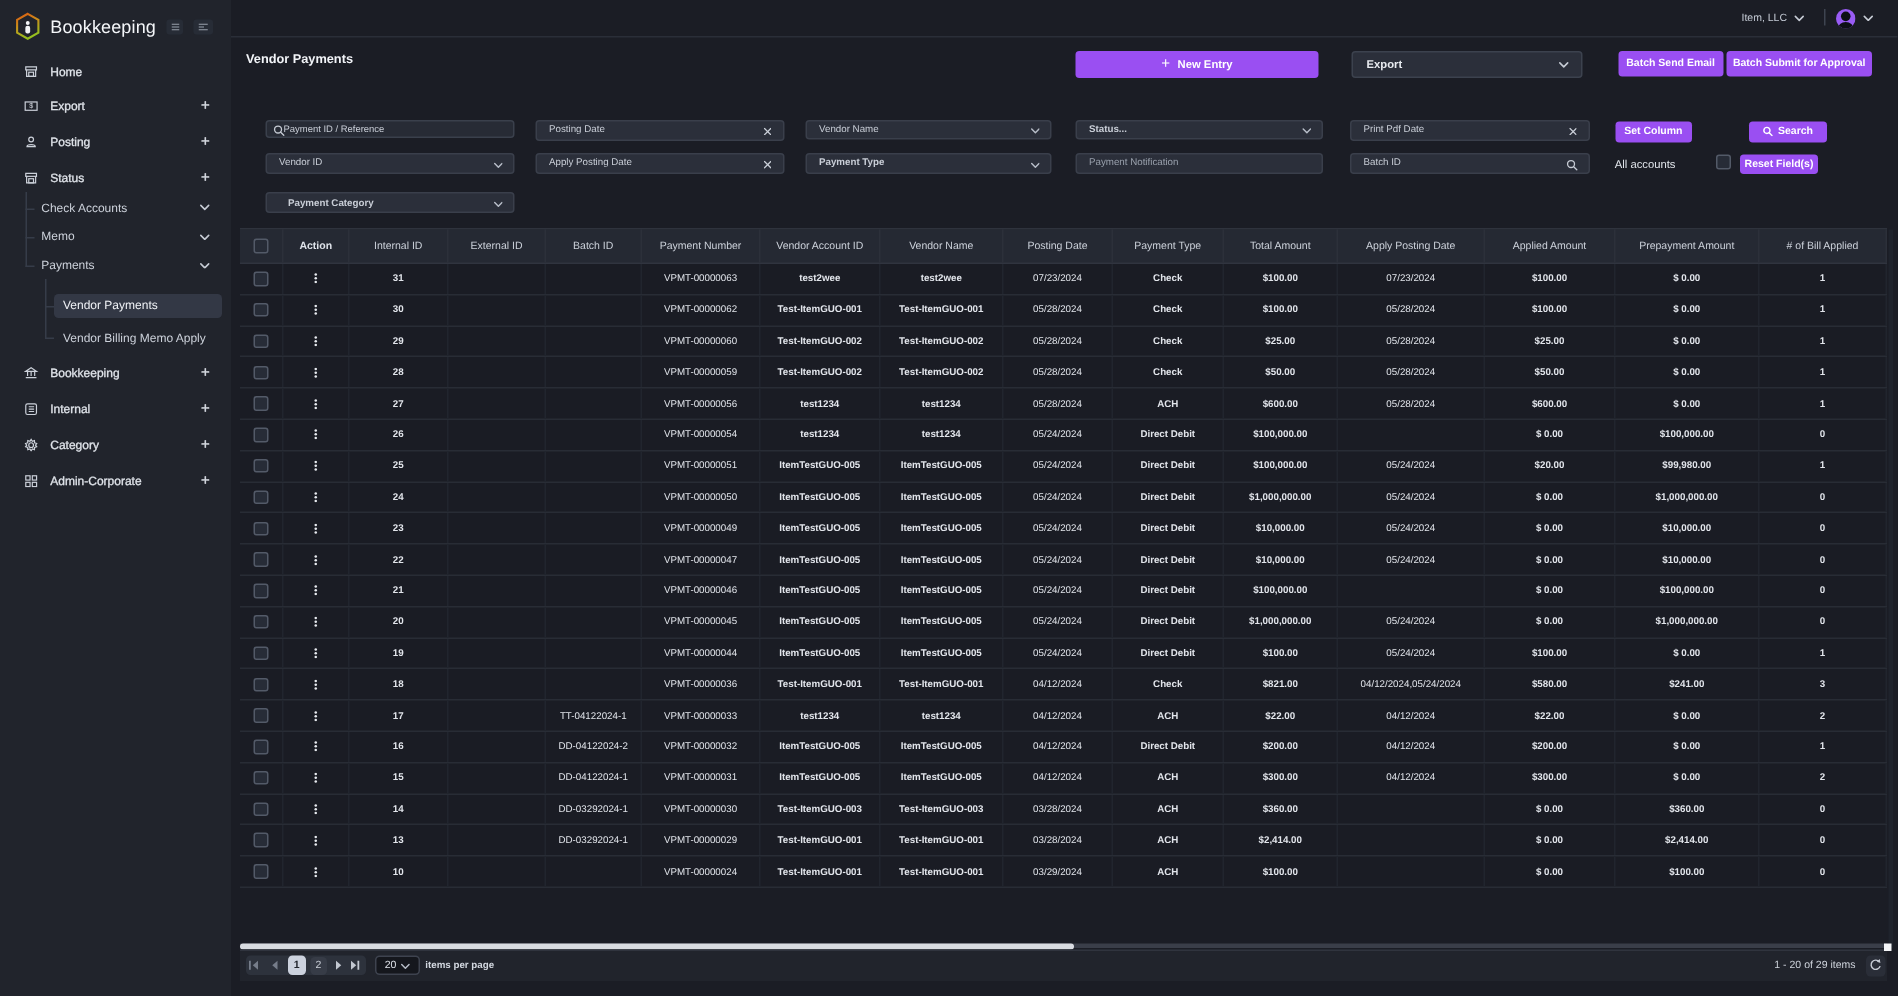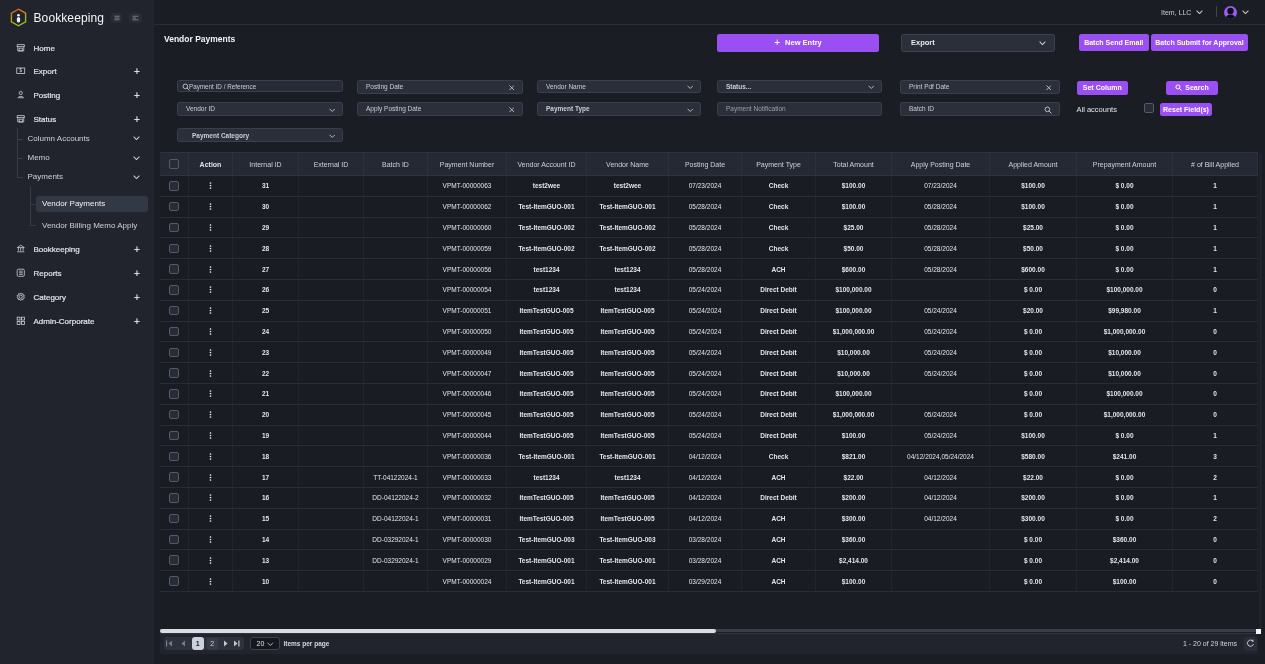--- a/index.html
+++ b/index.html
@@ -131,21 +131,21 @@
 </div>
 <div class="menu-item" style="top:262.5px">
 <span class="abs" style="left:16px;top:50%;transform:translateY(-50%);height:10px">
       <svg width="9.5" height="9.5" viewBox="0 0 12 12" fill="none" stroke="#ccd1da" stroke-width="1">
         <rect x="1.5" y="1.5" width="9" height="9" rx="1.5"></rect>
         <line x1="4" y1="4" x2="8.5" y2="4"></line>
         <line x1="4" y1="6" x2="8.5" y2="6"></line>
         <line x1="4" y1="8" x2="8.5" y2="8"></line>
       </svg>
     </span>
-<span class="txt">Reports</span>
+<span class="txt">Internal</span>
 <span class="plus">+</span>
 </div>
 <div class="menu-item" style="top:286.5px">
 <span class="abs" style="left:16px;top:50%;transform:translateY(-50%);height:10px">
       <svg width="9.5" height="9.5" viewBox="0 0 12 12" fill="none" stroke="#ccd1da" stroke-width="1">
         <circle cx="6" cy="6" r="2"></circle>
         <path d="M6 1.2 L7 2.7 L8.8 2.2 L8.9 4 L10.7 4.6 L9.7 6 L10.7 7.4 L8.9 8 L8.8 9.8 L7 9.3 L6 10.8 L5 9.3 L3.2 9.8 L3.1 8 L1.3 7.4 L2.3 6 L1.3 4.6 L3.1 4 L3.2 2.2 L5 2.7 Z"></path>
       </svg>
     </span>
 <span class="txt">Category</span>
@@ -156,21 +156,21 @@
       <svg width="9.5" height="9.5" viewBox="0 0 12 12" fill="none" stroke="#ccd1da" stroke-width="1">
         <rect x="1.5" y="1.5" width="3.6" height="3.6"></rect>
         <rect x="7" y="1.5" width="3.6" height="3.6"></rect>
         <rect x="1.5" y="7" width="3.6" height="3.6"></rect>
         <rect x="7" y="7" width="3.6" height="3.6"></rect>
       </svg>
     </span>
 <span class="txt">Admin-Corporate</span>
 <span class="plus">+</span>
 </div>
-<div class="sub-item" style="left:27.5px;top:133.5px;height:10px;line-height:10px">Column Accounts</div>
+<div class="sub-item" style="left:27.5px;top:133.5px;height:10px;line-height:10px">Check Accounts</div>
 <span class="abs" style="left:133px;top:136.0px">
     <svg width="7" height="4.5" viewBox="0 0 8 5">
       <path class="chev" d="M1 1 L4 4 L7 1"></path>
     </svg>
   </span>
 <div class="sub-item" style="left:27.5px;top:153.4px;height:10px;line-height:10px">Memo</div>
 <span class="abs" style="left:133px;top:155.9px">
     <svg width="7" height="4.5" viewBox="0 0 8 5">
       <path class="chev" d="M1 1 L4 4 L7 1"></path>
     </svg>

